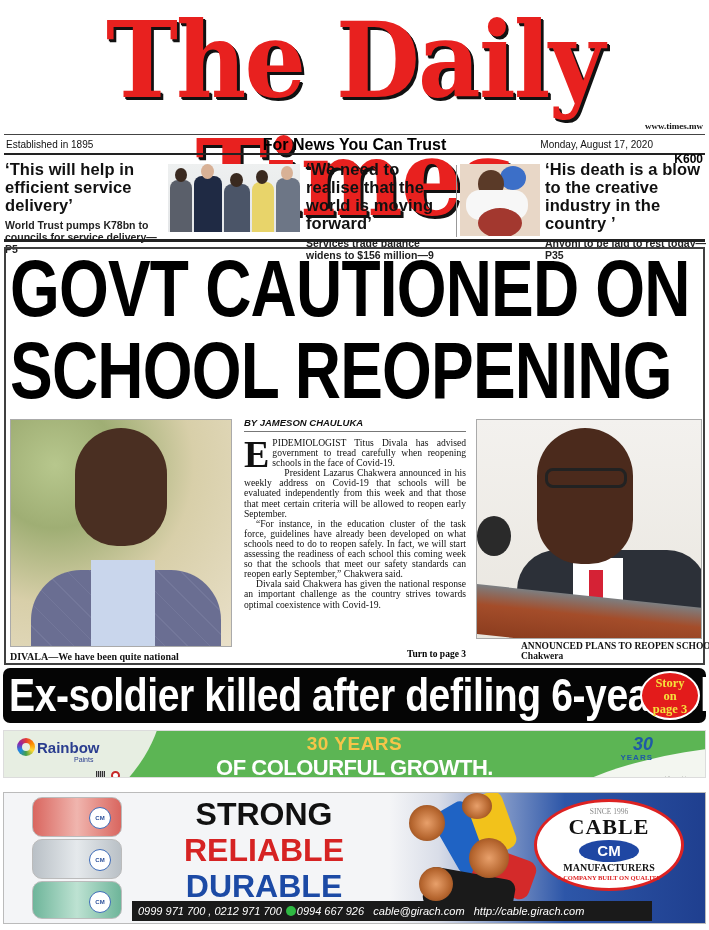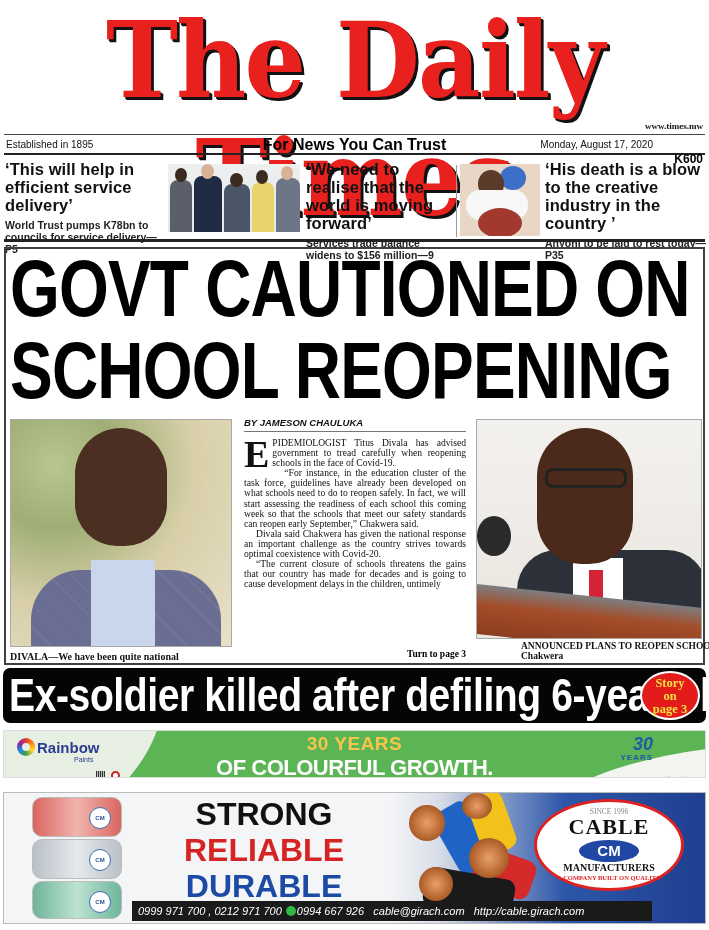--- a/index.html
+++ b/index.html
@@ -177,23 +177,23 @@
     <div style="position:absolute;left:20px;top:150px;width:190px;height:90px;border-radius:50px 50px 0 0;background:repeating-linear-gradient(45deg,#6a6e92 0 8px,#73779a 8px 9px,#6a6e92 9px 16px);"></div>
     <div style="position:absolute;left:80px;top:140px;width:64px;height:90px;background:#c9d6ec;"></div>
     <div style="position:absolute;left:64px;top:8px;width:92px;height:118px;border-radius:46px 46px 42px 42px;background:#4a2f22;"></div>
   </div>
   <div class="caption-divala">DIVALA—We have been quite national</div>
 
   <div class="article">
     <div class="byline">BY JAMESON CHAULUKA</div>
     <div class="body-text">
       <p class="first"><span class="dropcap">E</span><span>PIDEMIOLOGIST Titus Divala has advised government to tread carefully when reopening schools in the face of Covid-19.</span></p>
+      <p>President Lazarus Chakwera announced in his weekly address on Covid-19 that schools will be evaluated independently from this week and that those that meet certain criteria will be allowed to reopen early September.</p>
       <p>“For instance, in the education cluster of the task force, guidelines have already been developed on what schools need to do to reopen safely. In fact, we will start assessing the readiness of each school this coming week so that the schools that meet our safety standards can reopen early September,” Chakwera said.</p>
-      <p>Divala said Chakwera has given the national response an important challenge as the country strives towards optimal coexistence with Covid-20.</p>
-      <p>“The current closure of schools threatens the gains that our country has made for decades and is going to cause development delays in the children, untimely</p>
+      <p>Divala said Chakwera has given the national response an important challenge as the country strives towards optimal coexistence with Covid-19.</p>
     </div>
   </div>
   <div class="turn-page">Turn to page 3</div>
 
   <div class="photo-chakwera">
     <div style="position:absolute;left:0;top:96px;width:34px;height:40px;border-radius:50%;background:#2a2a2a;"></div>
     <div style="position:absolute;left:40px;top:130px;width:190px;height:100px;border-radius:40px 40px 0 0;background:#2c3038;"></div>
     <div style="position:absolute;left:96px;top:138px;width:50px;height:50px;background:#fff;"></div>
     <div style="position:absolute;left:112px;top:150px;width:14px;height:40px;background:#d52235;"></div>
     <div style="position:absolute;left:60px;top:8px;width:96px;height:136px;border-radius:48px 48px 44px 44px;background:#4b2a1c;"></div>

